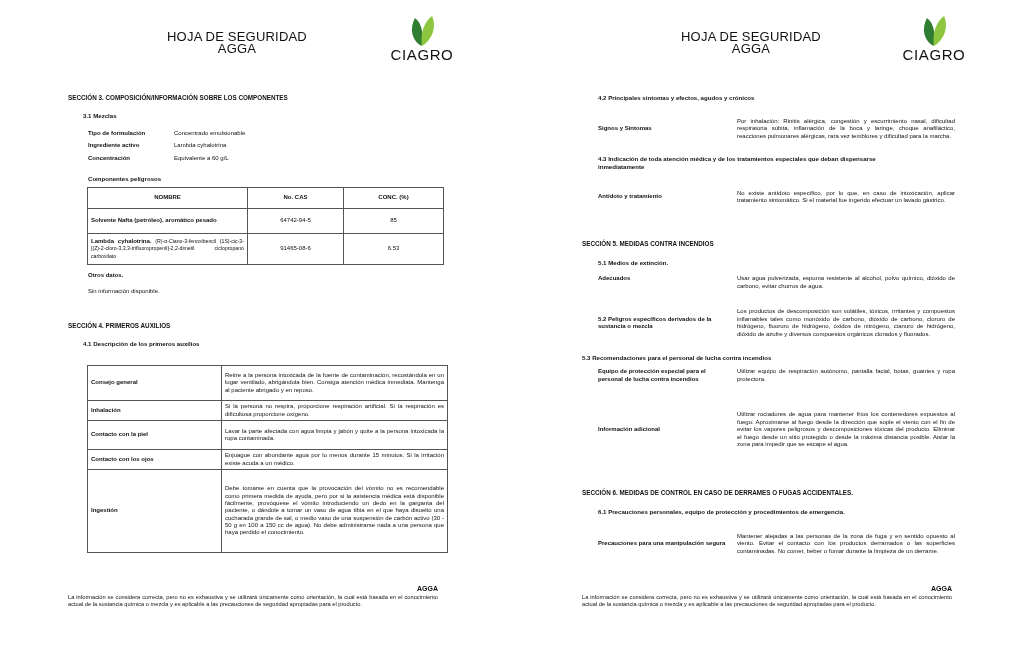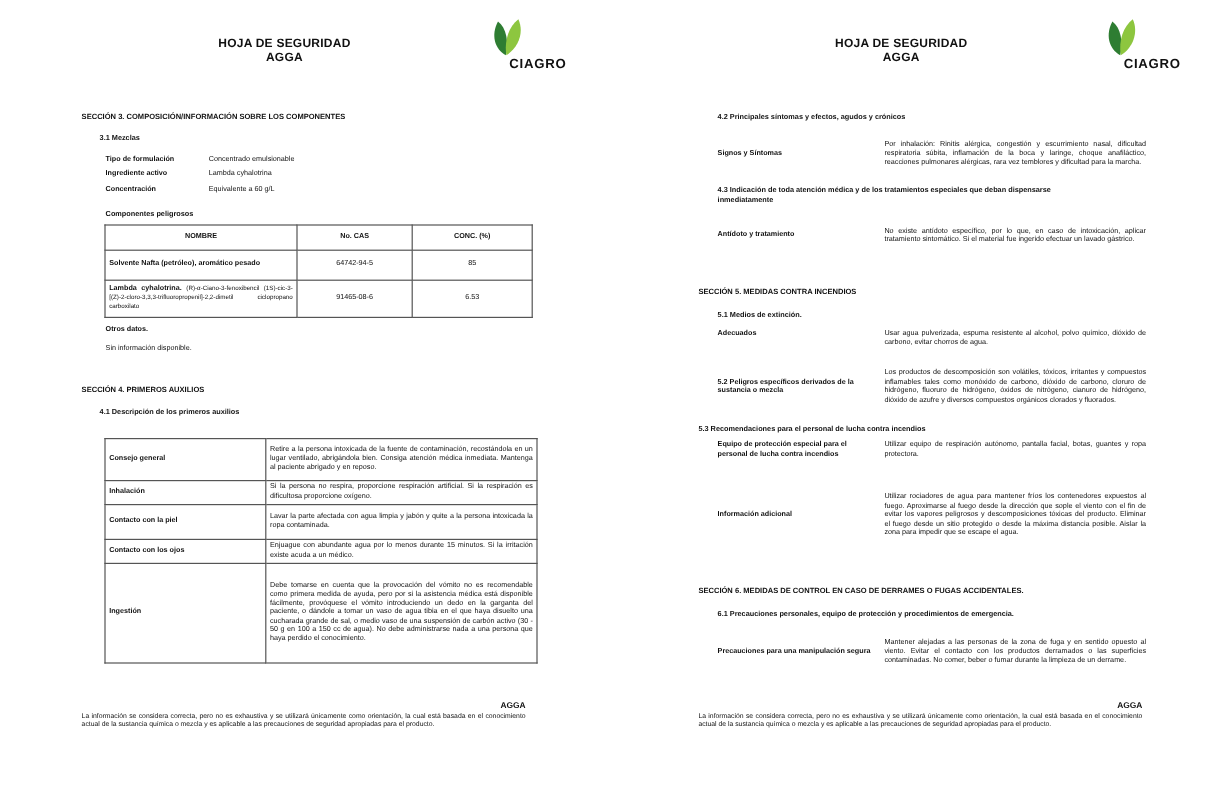--- a/index.html
+++ b/index.html
@@ -4,24 +4,24 @@
 <style>
   html,body{margin:0;padding:0;background:#fff;}
   .sheet{position:relative;width:1024px;height:663px;background:#ffffff;
          font-family:"Liberation Sans",sans-serif;color:#111;overflow:hidden;}
   .page{position:absolute;top:0;width:512px;height:663px;background:#fff;
         font-size:6px;line-height:1.25;}
   .page.p1{left:0;} .page.p2{left:512px;}
   .abs{position:absolute;}
   .b{font-weight:bold;}
   .j{text-align:justify;}
-  .doc-title{font-size:10px;font-weight:bold;line-height:12px;text-align:center;letter-spacing:.2px;}
+  .doc-title{font-size:13px;font-weight:normal;line-height:12px;text-align:center;letter-spacing:.2px;}
   .logo{text-align:center;}
   .logo svg{display:block;margin:0 auto;}
-  .logo-text{font-weight:bold;font-size:11px;line-height:13px;letter-spacing:.6px;margin-top:1px;text-align:right;}
+  .logo-text{font-weight:normal;font-size:15px;line-height:13px;letter-spacing:.6px;margin-top:1px;}
   .sec-h{font-size:6.3px;font-weight:bold;}
   .sub-h{font-size:6.1px;font-weight:bold;}
   .kv{display:flex;line-height:12.4px;}
   .kv .k{width:86px;font-weight:bold;flex:none;}
   table.tbl{border-collapse:collapse;table-layout:fixed;font-size:6px;line-height:1.22;}
   .tbl th,.tbl td{border:1px solid #555;padding:2px 3px;vertical-align:middle;}
   .tbl th{text-align:center;font-weight:bold;height:16px;}
   .t1 td.c{text-align:center;}
   .t1 td.nom{font-weight:bold;}
   .t1 .small{font-size:5.2px;font-weight:normal;line-height:1.15;}

